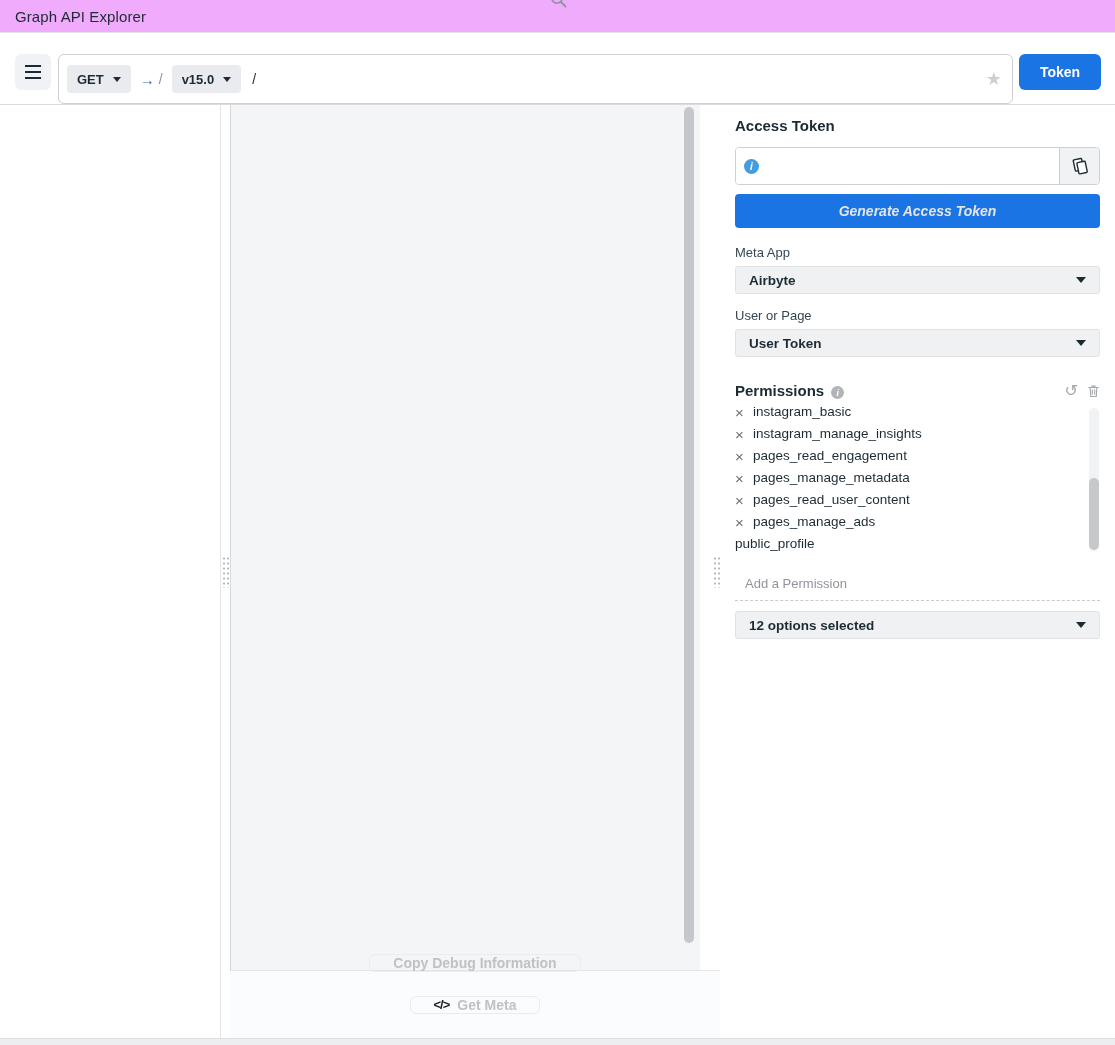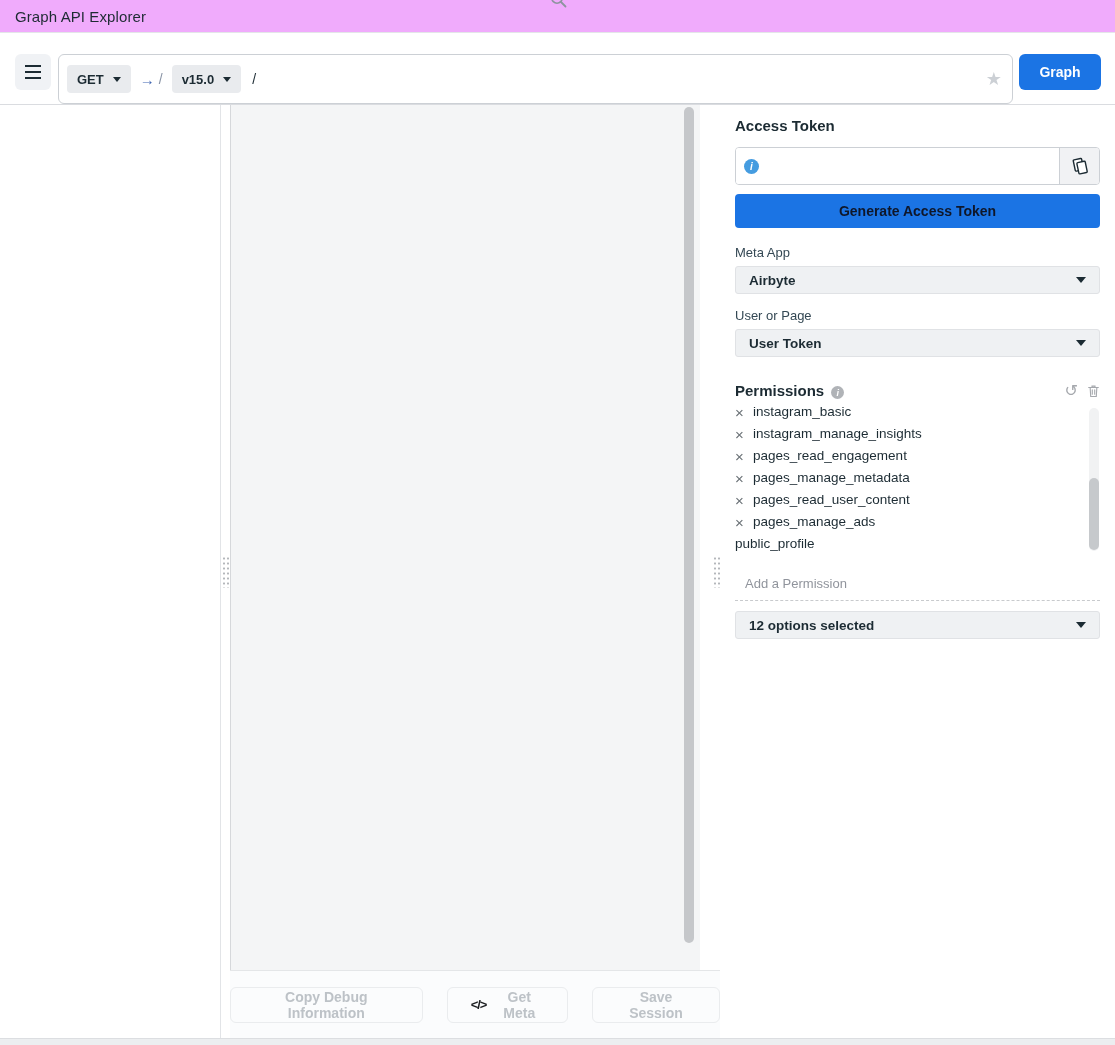--- a/index.html
+++ b/index.html
@@ -51,43 +51,43 @@
   .mid-col { position:absolute; left:230px; top:0; bottom:0; width:490px; }
   .response-pane { position:absolute; left:0; top:0; right:20px; bottom:68px;
                    background:#f4f5f6; border-left:1px solid #d6d8db; }
   .mid-scroll-thumb { position:absolute; right:6px; top:2px; width:10px; height:836px;
                       background:#c5c7ca; border-radius:5px; }
   .grip-right { right:0; }
 
   
   .mid-footer { position:absolute; left:0; right:0; bottom:0; height:68px; background:#fbfcfd;
                 border-top:1px solid #e4e6e8; display:flex; align-items:center;
-                justify-content:center; gap:24px; }
+                justify-content:center; gap:24px;flex-direction:column; }
   .footer-btn { height:36px; padding:0 23px; background:rgba(0,0,0,0); border:1px solid #eaecee;
                 border-radius:6px; font-size:14px; font-weight:600; color:#bdc2c7;
                 cursor:pointer; display:flex; align-items:center; gap:8px; font-family:inherit; }
   .code-glyph { color:#1c1e21; font-weight:700; font-size:13px; letter-spacing:-1px; }
 
   
   .right-pane { position:absolute; left:720px; top:0; right:0; bottom:0; background:#fff;
                 padding:12px 15px 0 15px; }
   .section-heading { font-size:15px; font-weight:700; color:#1c2b33; }
   .token-row { margin-top:13px; height:38px; display:flex; border:1px solid #ccd0d5;
                border-radius:4px; overflow:hidden; }
   .token-input-wrap { flex:1; display:flex; align-items:center; background:#fff; padding:0 8px; }
   .info-dot { width:15px; height:15px; border-radius:50%; background:var(--info,#459ce0);
               color:#fff; font-size:10px; font-weight:700; display:flex; align-items:center;
               justify-content:center; flex:none; font-style:italic; }
   .token-input { flex:1; border:none; outline:none; font-size:13px; margin-left:8px;
                  background:transparent; color:#1c2b33; min-width:0; }
   .copy-btn { width:40px; background:#f1f2f4; border:none; border-left:1px solid #ccd0d5;
               display:flex; align-items:center; justify-content:center; cursor:pointer; }
   .generate-btn { margin-top:9px; width:100%; height:34px; background:var(--accent,#1b74e4);
-                  color:#0f172a; border:none; border-radius:4px; font-size:14px; font-weight:700;
-                  cursor:pointer; font-family:inherit; }
+                  color:#e5e5e5; border:none; border-radius:4px; font-size:14px; font-weight:700;
+                  cursor:pointer; font-family:inherit;font-style:italic; }
   .field-label { margin-top:17px; font-size:13px; color:#344854; }
   .select-box { margin-top:6px; height:28px; background:#eff1f3; border:1px solid #e0e2e5;
                 border-radius:3px; display:flex; align-items:center; justify-content:space-between;
                 padding:8px 13px; font-size:13.5px; font-weight:700; color:#1c2b33; cursor:pointer; }
   .select-box .caret { border-top-width:6px; border-left-width:5px; border-right-width:5px; }
 
   .perm-header { margin-top:25px; display:flex; align-items:flex-end; }
   .info-dot-gray { width:13px; height:13px; border-radius:50%; background:#b0b3b7; color:#fff;
                    font-size:9px; font-weight:700; display:flex; align-items:center;
                    justify-content:center; margin-left:7px; font-style:italic; }
@@ -145,21 +145,21 @@
       <span class="arrow-glyph">→</span>
       <span class="slash-light" style="margin-left:-5px;">/</span>
       <div class="chip">
         <span>v15.0</span>
         <span class="caret"></span>
       </div>
       <span class="slash-dark">/</span>
       <input class="path-input" value="" style="">
       <span class="star-icon">★</span>
     </div>
-    <button class="submit-btn">Graph</button>
+    <button class="submit-btn">Token</button>
   </div>
 
   <div class="main">
 
     <div class="left-pane"></div>
     <div class="grip grip-left"></div>
 
     <div class="mid-col">
       <div class="response-pane">
         <div class="mid-scroll-thumb"></div>

